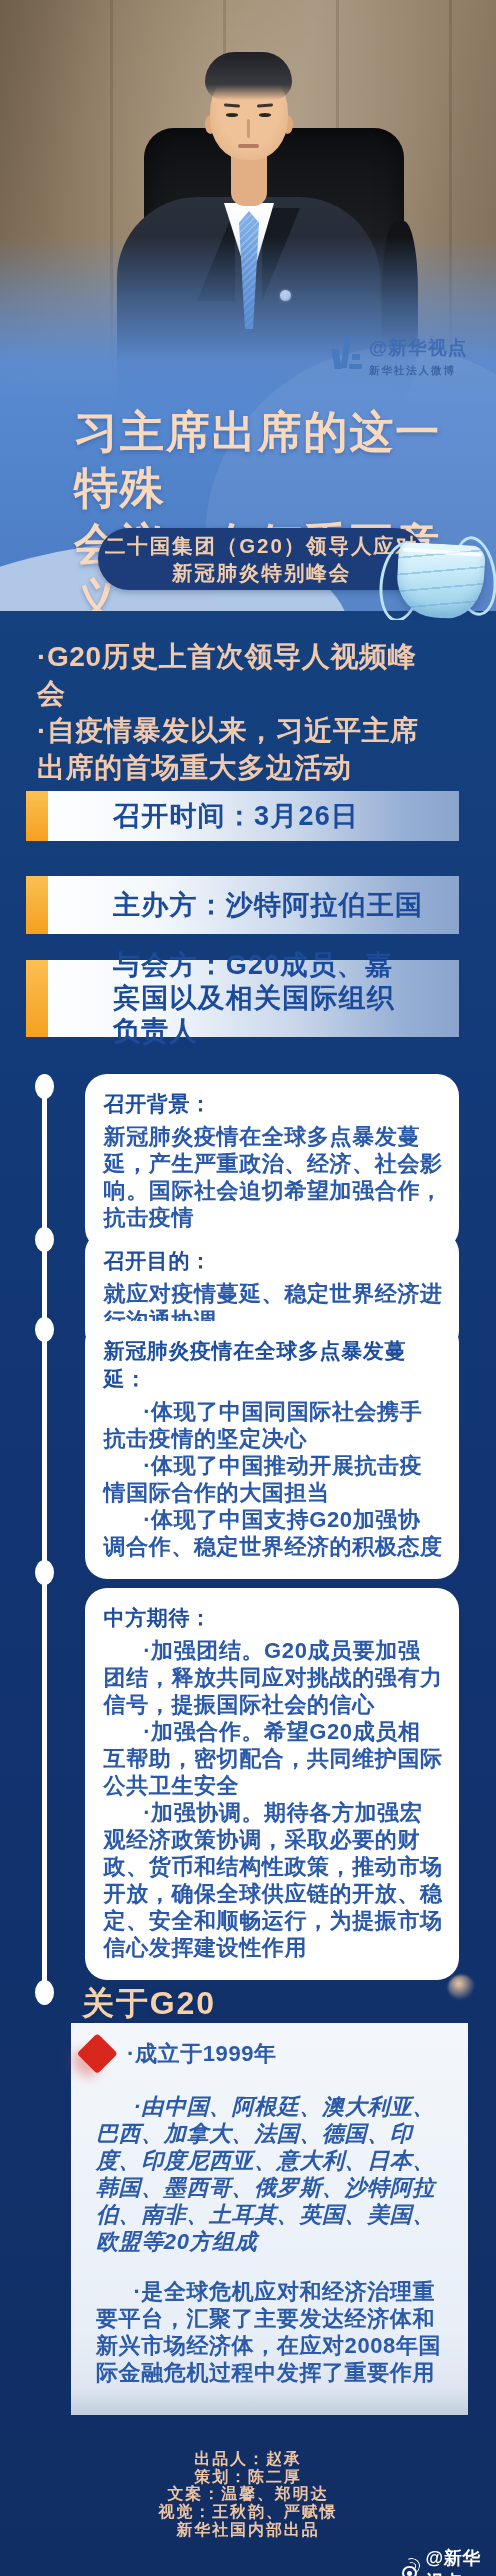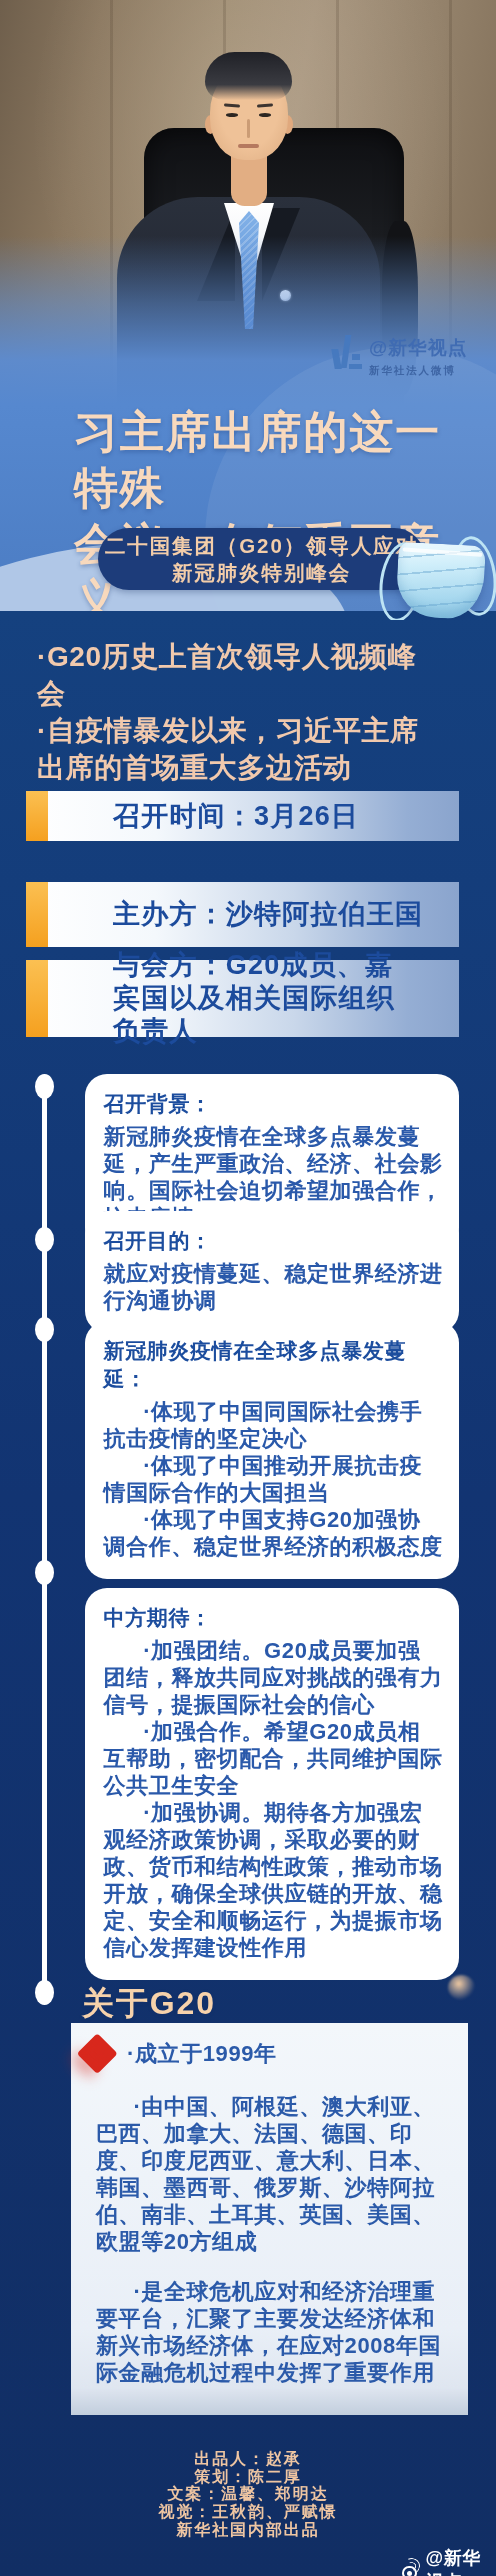--- a/index.html
+++ b/index.html
@@ -97,47 +97,47 @@
   .highlights{left:37px;top:27px;width:389px;color:#f1c9ad;font-size:28px;font-weight:800;
     line-height:37px;letter-spacing:0.6px;}
   .highlights .hl+.hl{}
   
   .bar{position:absolute;left:26px;width:433px;display:flex;align-items:center;box-sizing:border-box;
     padding-left:87px;background:linear-gradient(90deg,#ffffff 0%,#f4f8fc 30%,#c9d7ea 62%,#95aed4 88%,#8aa4cd 100%);}
   .bar::before{content:"";position:absolute;left:0;top:0;bottom:0;width:22px;
     background:linear-gradient(180deg,#fbc052,#f5a01f);}
   .bar span{font-size:27px;font-weight:800;color:#1c4b9c;letter-spacing:1.2px;line-height:33px;}
   .bar1{top:180px;height:50px;}
-  .bar2{top:271px;height:65px;}
+  .bar2{top:265px;height:58px;}
   .bar3{top:349px;height:77px;padding-right:43px;}
   
   .tline{left:42px;top:484px;width:5px;height:897px;background:#ffffff;}
   .tdot{left:35px;width:18.6px;height:25px;border-radius:50%;background:#ffffff;}
   
   .card{position:absolute;left:85px;width:374px;background:#ffffff;border-radius:22px;
     box-sizing:border-box;padding:16px 16px 18.6px 18.6px;}
   .card-title{font-size:21px;font-weight:900;color:#1c4d9e;letter-spacing:0.6px;margin-bottom:5px;}
   .card-body,.card .b{font-size:22px;font-weight:600;color:#2a59aa;line-height:27px;letter-spacing:0.6px;}
   .card .b{text-indent:1.8em;}
-  .c1{top:463px;} .c2{top:600px;} .c3{top:710px;} .c4{top:977px;}
+  .c1{top:463px;} .c2{top:620px;} .c3{top:710px;} .c4{top:977px;}
   
   .about-head{left:82px;top:1371px;font-size:32px;font-weight:900;color:#f6d2ab;
     letter-spacing:1.9px;text-shadow:0 1.2px 3.1px rgba(20,45,100,.4);}
   .orb{left:448px;top:1364px;width:27px;height:25px;border-radius:50%;
     background:radial-gradient(circle at 40% 35%,#f2cba2,rgba(242,203,162,0) 72%);filter:blur(1.2px);}
   .about-card{left:71px;top:1412px;width:397px;height:392px;box-sizing:border-box;
     background:linear-gradient(180deg,#f3f7fb 0%,#e9eff7 78%,#dfe6f0 93%,#c2cedd 100%);
     padding:17.4px 18.6px 0 25px;}
   .diamond{position:absolute;left:12.4px;top:16px;width:28.5px;height:28.5px;background:#d8271c;
     border-radius:3.7px;transform:rotate(45deg);}
   .diamond::after{content:"";position:absolute;left:-2.5px;top:21px;width:30px;height:18.6px;
     background:rgba(216,39,28,.4);filter:blur(6.2px);border-radius:50%;}
   .about-card .ab{font-size:22px;font-weight:600;color:#2b5aa9;line-height:27px;letter-spacing:0.6px;}
   .about-card .ab1{padding-left:31px;}
-  .about-card .ab2{margin-top:26px;text-indent:1.7em;}
+  .about-card .ab2{margin-top:26px;text-indent:1.7em;font-style:italic;}
   .about-card .ab3{margin-top:23px;text-indent:1.7em;}
   
   .credits{left:0;top:1839px;width:496px;text-align:center;color:#eec5a2;font-size:16px;
     font-weight:700;line-height:17.7px;letter-spacing:1.9px;}
   
   .weibo{left:402px;top:1935px;display:flex;align-items:center;gap:5.6px;}
   .weibo-icon{position:relative;width:23.6px;height:21px;}
   .weibo-icon .ring{position:absolute;left:0;top:6.2px;width:10.5px;height:10.5px;border:2.5px solid #fff;border-radius:50%;}
   .weibo-icon .dot{position:absolute;left:5px;top:11px;width:5px;height:5px;background:#fff;border-radius:50%;}
   .weibo-icon .a1,.weibo-icon .a2{position:absolute;border:1.9px solid transparent;border-top-color:#fff;

